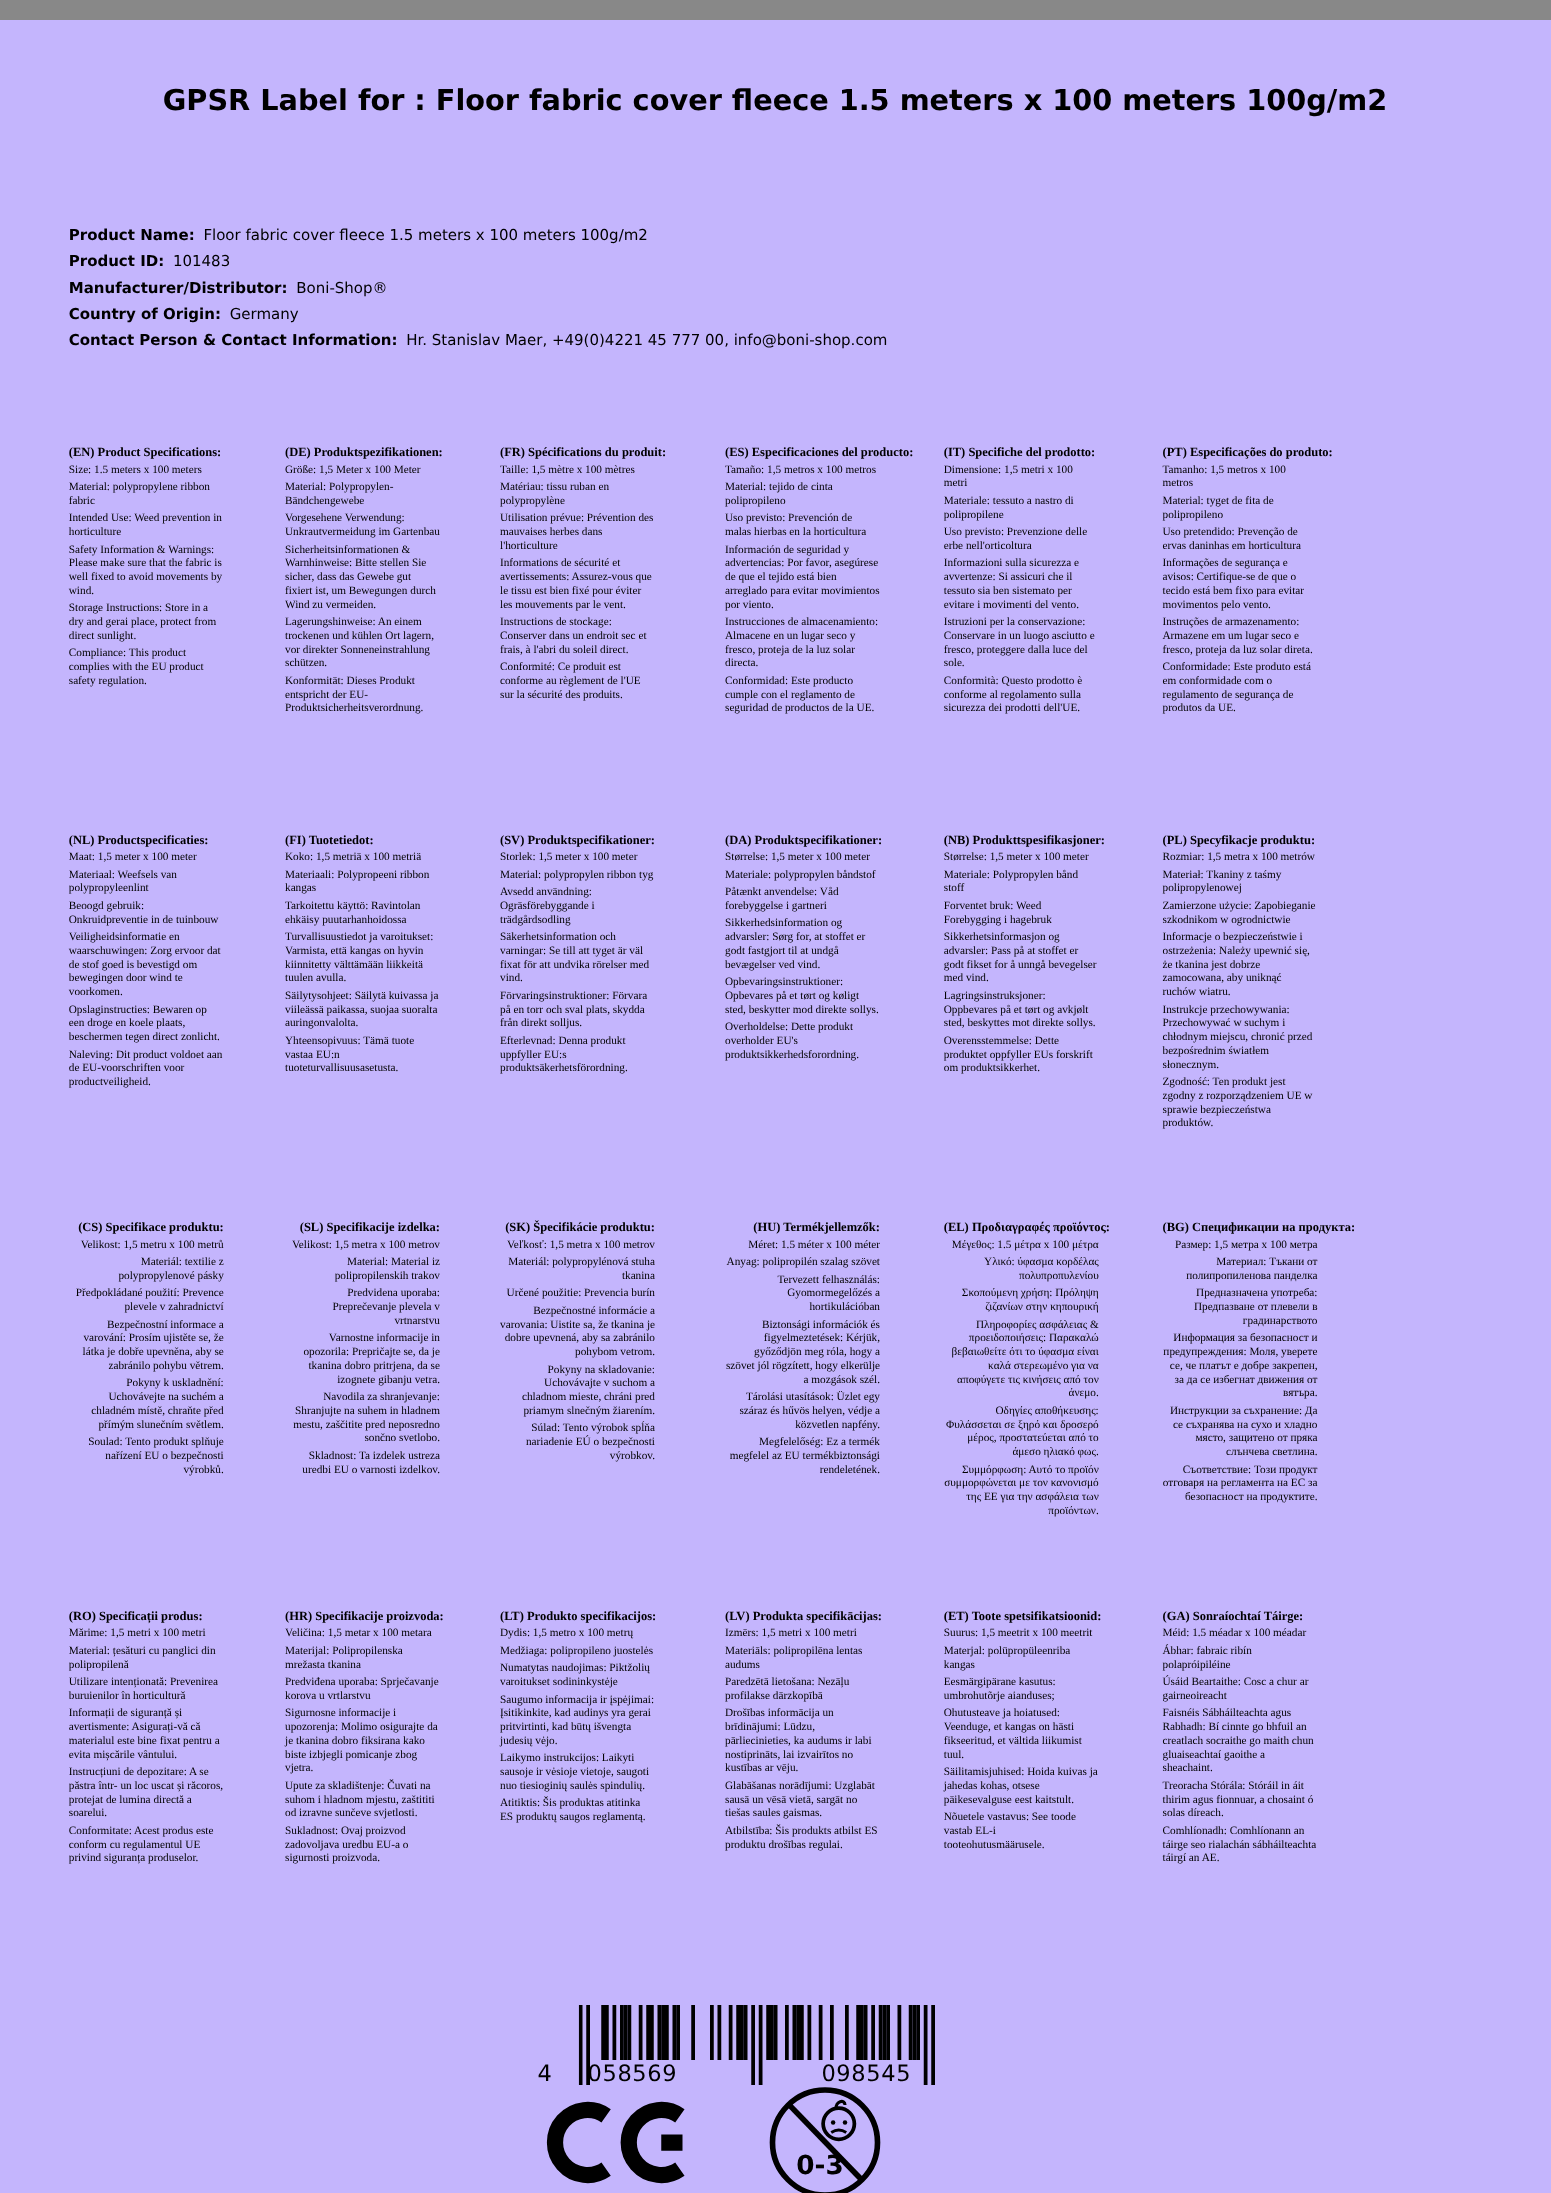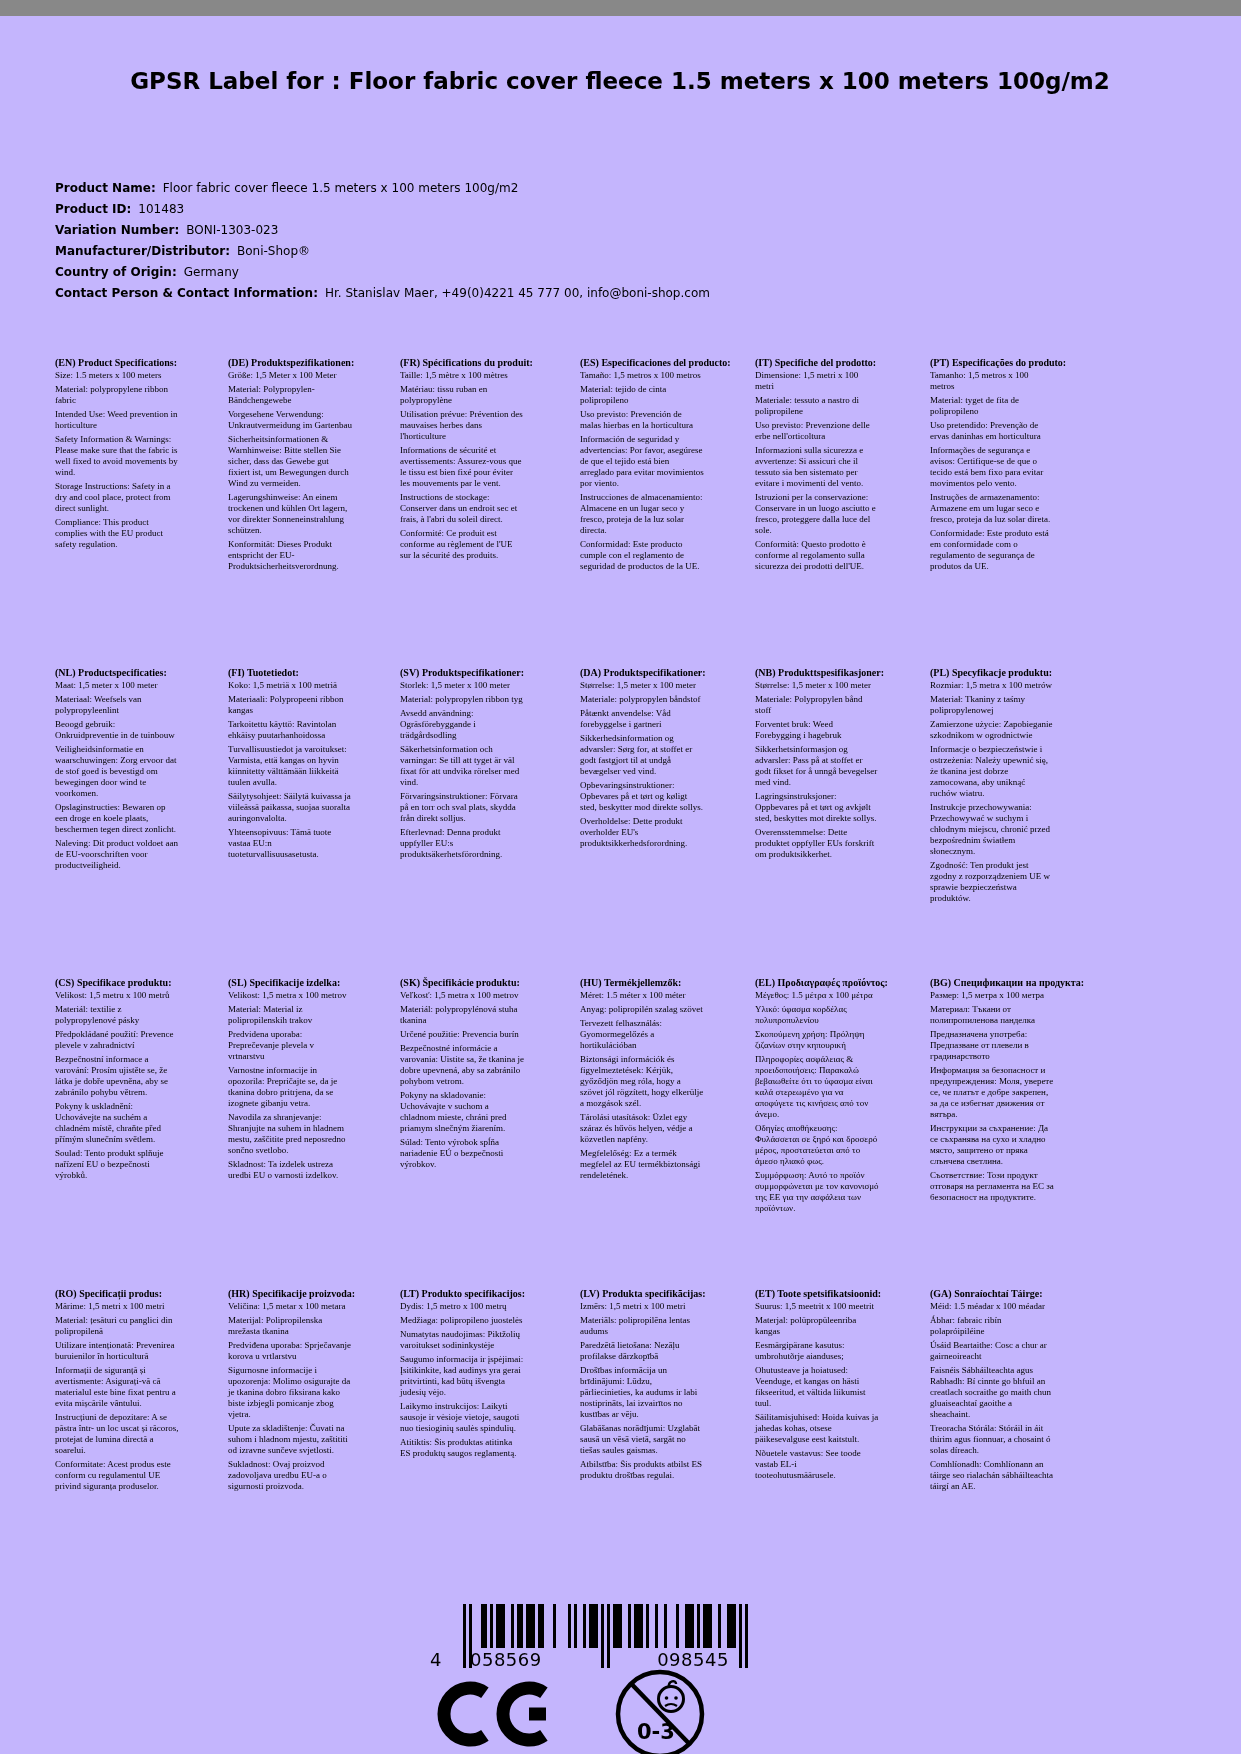--- a/index.html
+++ b/index.html
@@ -4,21 +4,21 @@
 <style>
   html,body{margin:0;padding:0;background:#888;}
   .page{position:relative;width:1241px;height:1754px;margin:16px auto;background:#c4b5fd;
         font-family:"DejaVu Sans",sans-serif;color:#000;overflow:hidden;}
   .doc-title{position:absolute;top:50px;left:120px;width:1000px;text-align:center;
              font-size:23px;font-weight:bold;line-height:31px;}
   .product-info{position:absolute;top:162px;left:55px;width:1100px;font-size:12px;line-height:21px;}
   .info-line{white-space:nowrap;}
   .info-label{font-weight:bold;margin-right:7px;}
   .lang-row{position:absolute;left:55px;display:grid;grid-template-columns:173px 172px 180px 175px 175px 176px;}
-  .lang-row.r0{top:341px;} .lang-row.r1{top:651px;} .lang-row.r2{top:961px;} .lang-row.r3{top:1272px;}
+  .lang-row.r0{top:341px;} .lang-row.r1{top:651px;} .lang-row.r2{top:961px;text-align:right;} .lang-row.r3{top:1272px;}
   .lang-block{width:124px;font-family:Liberation Serif, serif;}
   .lang-heading{font-size:10px;font-weight:bold;line-height:12px;margin:0 0 1px 0;white-space:nowrap;}
   .lang-para{margin:0 0 3px 0;font-size:9px;line-height:11px;overflow-wrap:break-word;}
   .barcode-svg{position:absolute;left:463px;top:1588px;}
   .bc-digit{position:absolute;font-size:18px;letter-spacing:0.5px;}
   .bc-prefix{left:430px;top:1633px;}
   .bc-left{left:470px;top:1633px;width:128px;text-align:left;}
   .bc-right{left:629px;top:1633px;width:128px;text-align:center;}
   .ce-svg{position:absolute;left:437px;top:1663px;}
   .age-svg{position:absolute;left:614px;top:1652px;}
@@ -32,41 +32,38 @@
   <div class="doc-title">GPSR Label for : Floor fabric cover fleece 1.5 meters x 100 meters 100g/m2</div>
 
   <div class="product-info">
     <div class="info-line">
       <span class="info-label">Product Name:</span><span class="info-value">Floor fabric cover fleece 1.5 meters x 100 meters 100g/m2</span>
     </div>
     <div class="info-line">
       <span class="info-label">Product ID:</span><span class="info-value">101483</span>
     </div>
     <div class="info-line">
-      <span class="info-label">Variation Number:</span><span class="info-value">BONI-1303-023</span>
-    </div>
-    <div class="info-line">
       <span class="info-label">Manufacturer/Distributor:</span><span class="info-value">Boni-Shop®</span>
     </div>
     <div class="info-line">
       <span class="info-label">Country of Origin:</span><span class="info-value">Germany</span>
     </div>
     <div class="info-line">
       <span class="info-label">Contact Person &amp; Contact Information:</span><span class="info-value">Hr. Stanislav Maer, +49(0)4221 45 777 00, info@boni-shop.com</span>
     </div>
   </div>
 
   <div class="lang-row r0">
       <div class="lang-block">
         <div class="lang-heading">(EN) Product Specifications:</div>
         <p class="lang-para">Size: 1.5 meters x 100 meters</p>
         <p class="lang-para">Material: polypropylene ribbon fabric</p>
         <p class="lang-para">Intended Use: Weed prevention in horticulture</p>
         <p class="lang-para">Safety Information &amp; Warnings: Please make sure that the fabric is well fixed to avoid movements by wind.</p>
-        <p class="lang-para">Storage Instructions: Safety in a dry and cool place, protect from direct sunlight.</p>
+        <p class="lang-para">Storage Instructions: Store in a dry and gerai place, protect from direct sunlight.</p>
         <p class="lang-para">Compliance: This product complies with the EU product safety regulation.</p>
       </div>
       <div class="lang-block">
         <div class="lang-heading">(DE) Produktspezifikationen:</div>
         <p class="lang-para">Größe: 1,5 Meter x 100 Meter</p>
         <p class="lang-para">Material: Polypropylen-Bändchengewebe</p>
         <p class="lang-para">Vorgesehene Verwendung: Unkrautvermeidung im Gartenbau</p>
         <p class="lang-para">Sicherheitsinformationen &amp; Warnhinweise: Bitte stellen Sie sicher, dass das Gewebe gut fixiert ist, um Bewegungen durch Wind zu vermeiden.</p>
         <p class="lang-para">Lagerungshinweise: An einem trockenen und kühlen Ort lagern, vor direkter Sonneneinstrahlung schützen.</p>
         <p class="lang-para">Konformität: Dieses Produkt entspricht der EU-Produktsicherheitsverordnung.</p>

